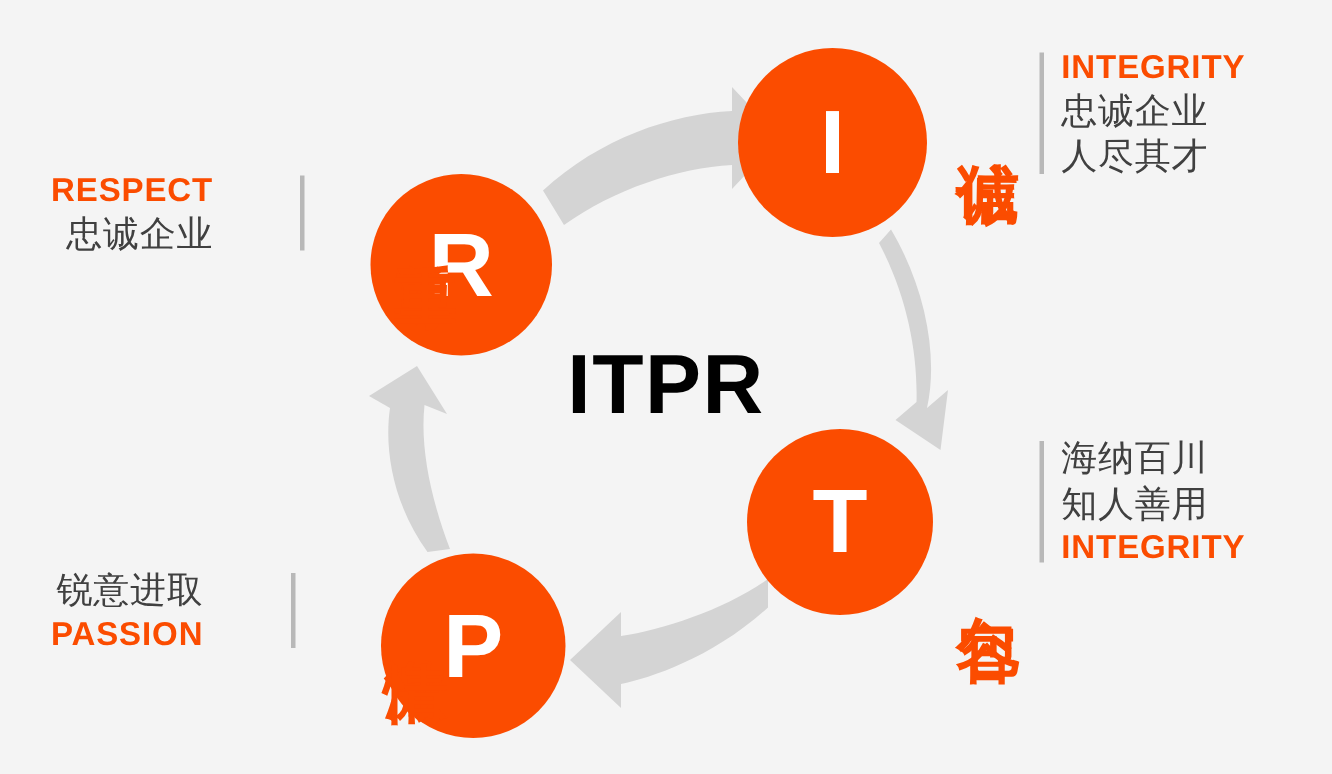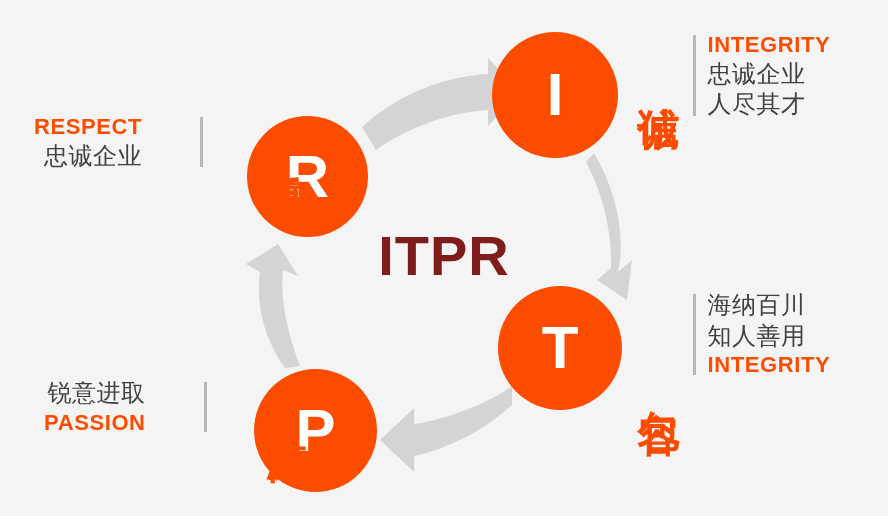--- a/index.html
+++ b/index.html
@@ -49,21 +49,21 @@
   #node-t { left: 498px; top: 286px; width: 124px; height: 124px; }
   #node-p { left: 254px; top: 369px; width: 123px; height: 123px; }
 
   
   #center-word {
     position: absolute;
     left: 0;
     top: 228px;
     width: 888px;
     text-align: center;
-    color: #7f1d1d;
+    color: #000000;
     font-size: 56px;
     font-weight: bold;
     letter-spacing: 1px;
     line-height: 1;
   }
 
   
   .label-block {
     position: absolute;
     display: flex;
@@ -108,21 +108,21 @@
     letter-spacing: 0.5px;
     font-family: "DejaVu Sans", "Liberation Sans", sans-serif;
   }
   .detail.align-right { align-items: flex-end; text-align: right; }
   .detail.align-left  { align-items: flex-start; text-align: left; }
 
   
   #block-respect   { left: 34px;  top: 113px; }
   #block-integrity { left: 636px; top: 31px;  }
   #block-tolerance { left: 636px; top: 290px; align-items: flex-end; }
-  #block-passion   { left: 44px;  top: 378px; }
+  #block-passion   { left: 34px;  top: 378px; }
 </style>
 </head>
 <body>
 
 <div id="stage">
 
   <svg id="arrows" viewBox="0 0 888 516">
 
     <g>
       <path fill="#d4d4d4" d="M 362 127

